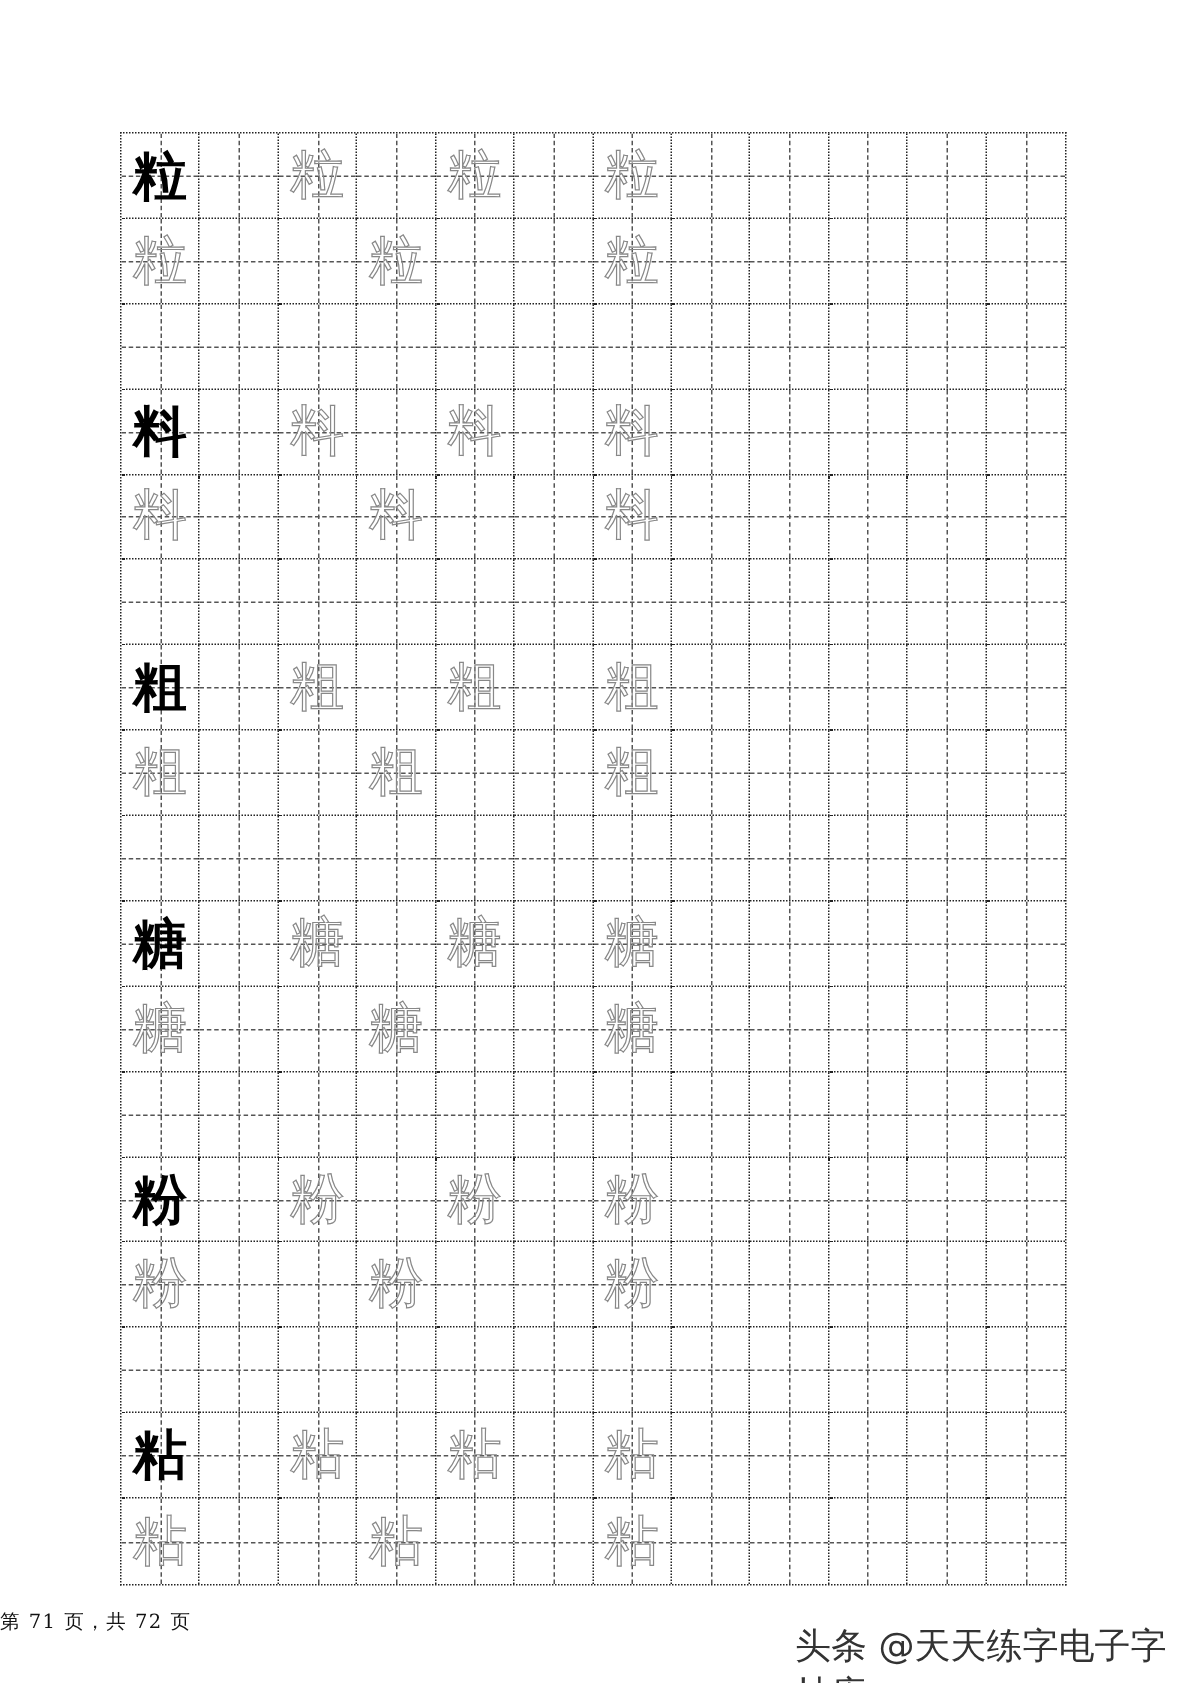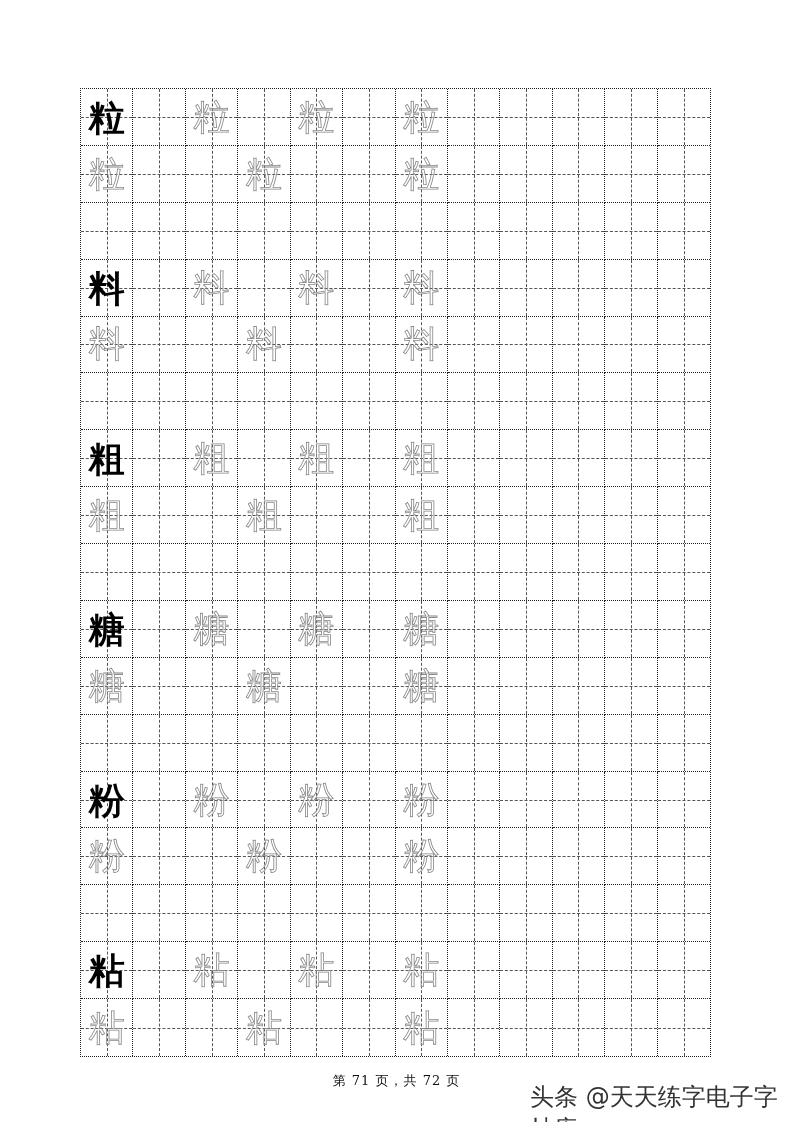--- a/index.html
+++ b/index.html
@@ -66,21 +66,20 @@
     .glyph.trace {
       color: transparent;
       -webkit-text-stroke: 0.8px #888;
       text-shadow: none;
     }
     .footer-page {
       position: absolute;
       left: 0;
       width: 793px;
       top: 1072px;
-      text-align: center;
       font-family: "DejaVu Serif", serif;
       font-size: 13px;
       color: #111;
       letter-spacing: 1px;
     }
     .watermark {
       position: absolute;
       left: 530px;
       top: 1081px;
       font-family: "DejaVu Sans", sans-serif;

